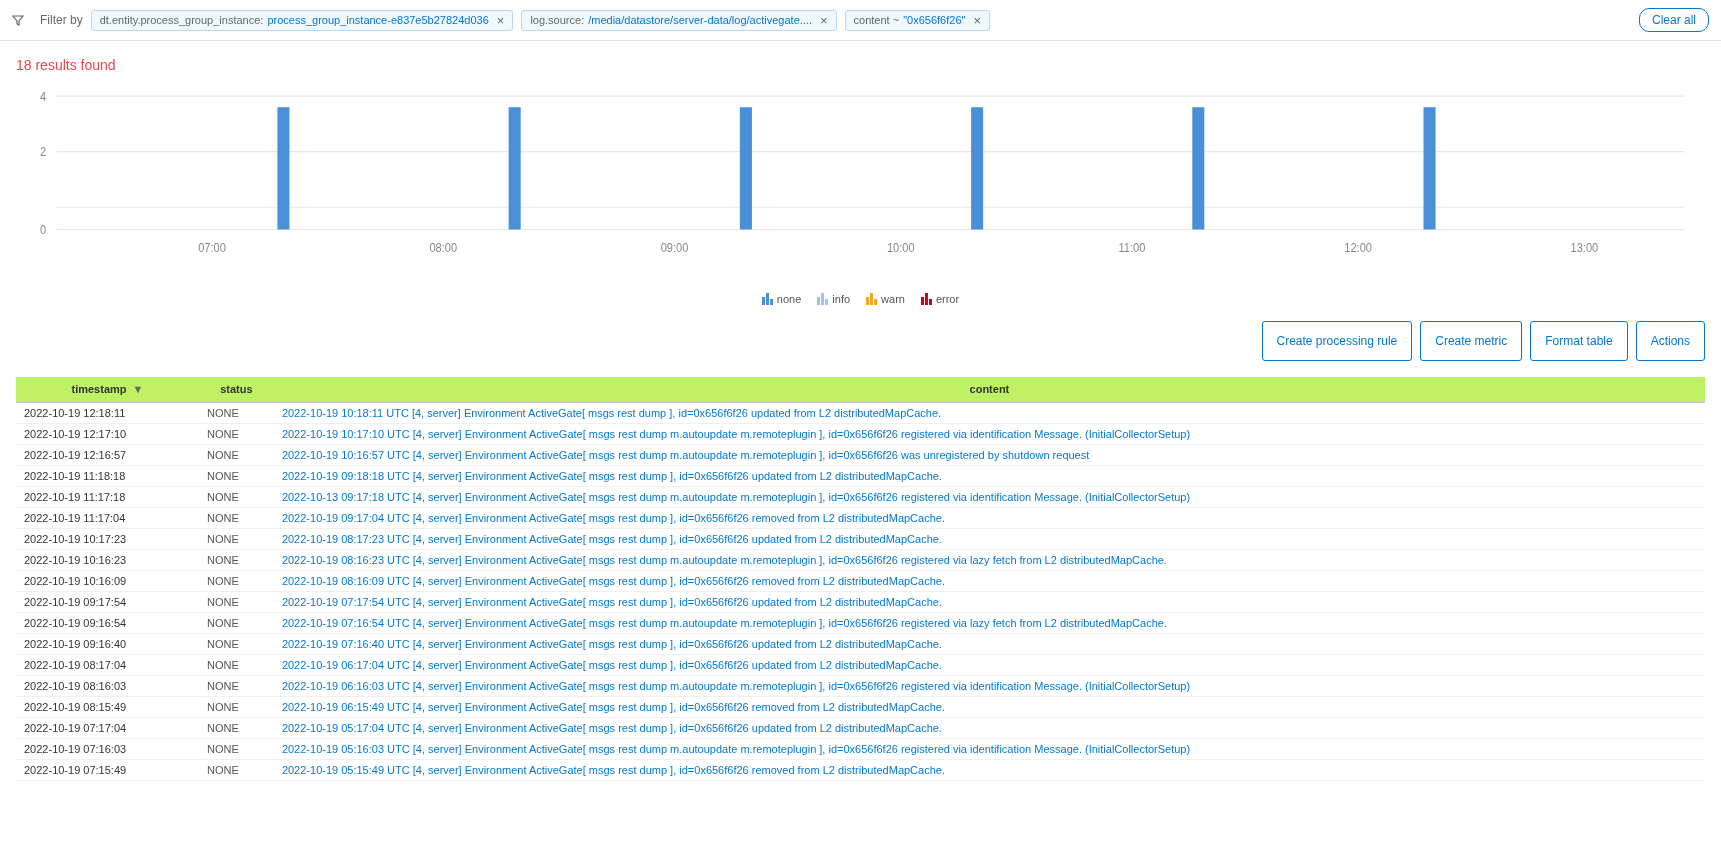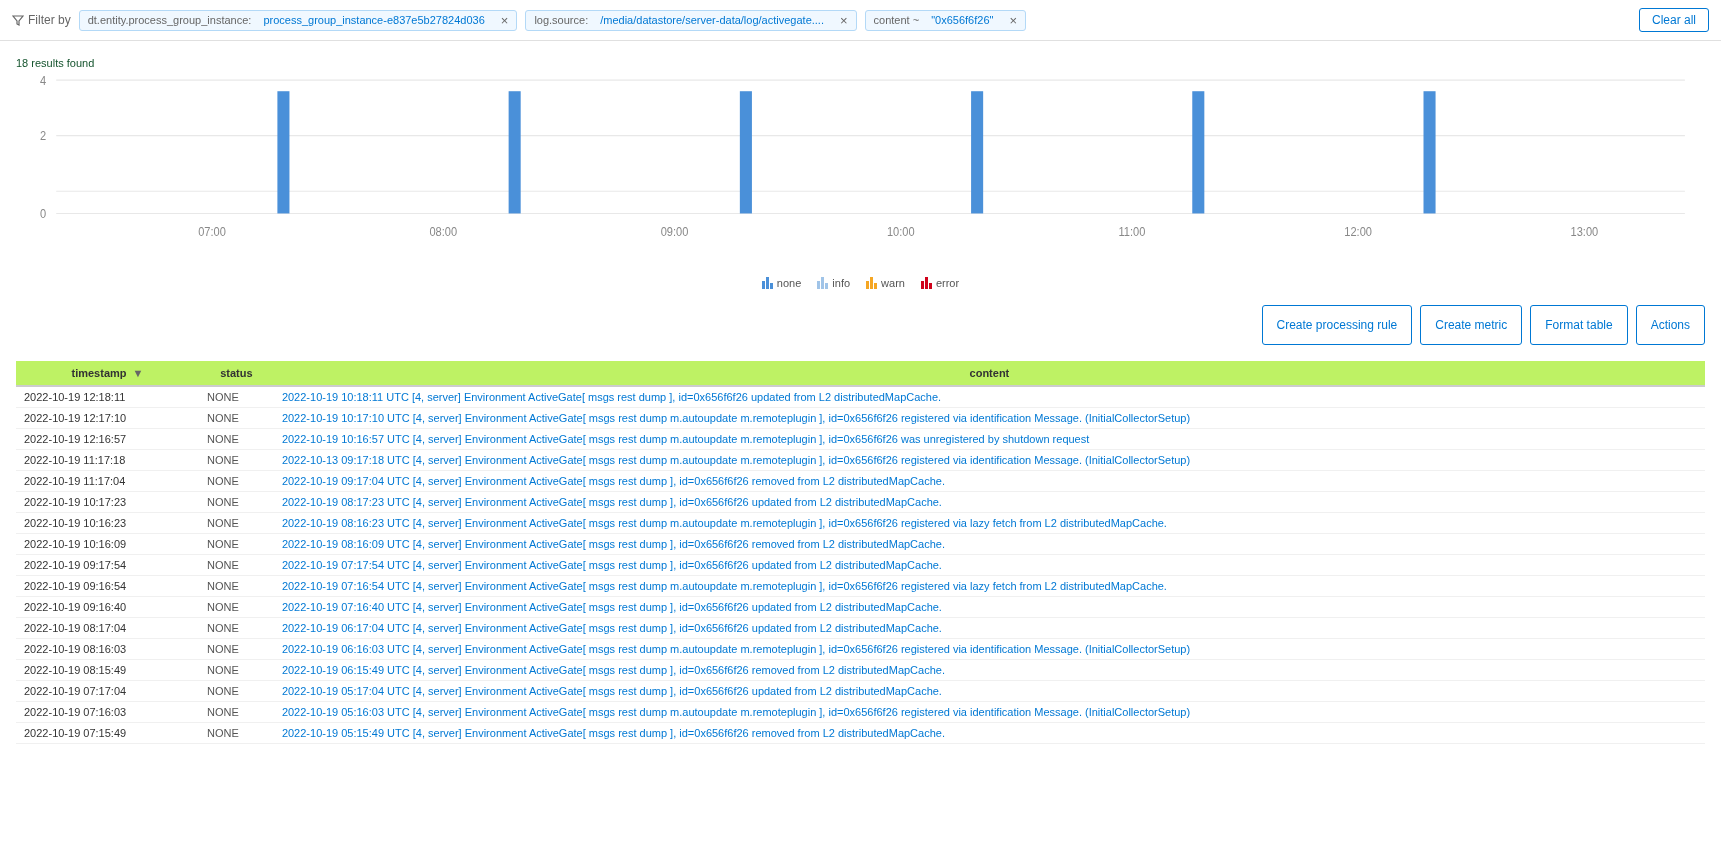--- a/index.html
+++ b/index.html
@@ -3,37 +3,37 @@
   <meta charset="utf-8">
   <style>
     * { box-sizing: border-box; margin: 0; padding: 0; }
     body { font-family: -apple-system, BlinkMacSystemFont, 'Segoe UI', sans-serif; font-size: 12px; background: #fff; color: #333; }
 
     
     .filter-bar {
       display: flex; align-items: center; padding: 8px 12px; border-bottom: 1px solid #e0e0e0;
       gap: 8px; flex-wrap: wrap;
     }
-    .filter-label { color: #666; font-size: 12px; display: flex; align-items: center; gap: 4px; justify-content: center; }
+    .filter-label { color: #666; font-size: 12px; display: flex; align-items: center; gap: 16px; justify-content: center; }
     .filter-chip {
-      display: flex; align-items: center; gap: 12px; background: #f0f8ff; border: 1px solid #b3d9f7;
+      display: flex; align-items: center; gap: 4px; background: #f0f8ff; border: 1px solid #b3d9f7;
       border-radius: 3px; padding: 3px 8px; font-size: 11px; color: #333;
     }
     .filter-chip .key { color: #666; }
     .filter-chip .val { color: #0078d4; }
     .filter-chip .close-btn { cursor: pointer; color: #666; margin-left: 4px; font-size: 13px; line-height: 1; }
     .spacer { flex: 1; }
     .clear-all-btn {
       border: 1px solid #0078d4; background: #fff; color: #0078d4; padding: 4px 12px;
-      border-radius: 3px; cursor: pointer; font-size: 12px;
+      border-radius: 10px; cursor: pointer; font-size: 12px;
     }
 
     
     .main { padding: 16px 16px; }
-    .results-count { font-size: 11px; color: #14532d; }
+    .results-count { font-size: 14px; color: #ef4444; margin-bottom: 12px; }
 
     
     .chart-container { position: relative; height: 200px; margin-bottom: 8px; }
     .chart-svg { width: 100%; height: 100%; }
     .chart-legend { display: flex; justify-content: center; gap: 16px; margin-bottom: 16px; font-size: 11px; color: #555; }
     .legend-item { display: flex; align-items: center; gap: 4px; }
 
     
     .action-buttons { display: flex; justify-content: flex-end; gap: 8px; margin-bottom: 16px; }
     .action-btn {
@@ -188,20 +188,25 @@
           <td class="timestamp-col">2022-10-19 12:17:10</td>
           <td class="status-none">NONE</td>
           <td class="content-col"><a class="log-link" href="#">2022-10-19 10:17:10 UTC [4, server] Environment ActiveGate[ msgs rest dump m.autoupdate m.remoteplugin ], id=0x656f6f26 registered via identification Message. (InitialCollectorSetup)</a></td>
         </tr>
         <tr>
           <td class="timestamp-col">2022-10-19 12:16:57</td>
           <td class="status-none">NONE</td>
           <td class="content-col"><a class="log-link" href="#">2022-10-19 10:16:57 UTC [4, server] Environment ActiveGate[ msgs rest dump m.autoupdate m.remoteplugin ], id=0x656f6f26 was unregistered by shutdown request</a></td>
         </tr>
         <tr>
+          <td class="timestamp-col">2022-10-19 11:18:18</td>
+          <td class="status-none">NONE</td>
+          <td class="content-col"><a class="log-link" href="#">2022-10-19 09:18:18 UTC [4, server] Environment ActiveGate[ msgs rest dump ], id=0x656f6f26 updated from L2 distributedMapCache.</a></td>
+        </tr>
+        <tr>
           <td class="timestamp-col">2022-10-19 11:17:18</td>
           <td class="status-none">NONE</td>
           <td class="content-col"><a class="log-link" href="#">2022-10-13 09:17:18 UTC [4, server] Environment ActiveGate[ msgs rest dump m.autoupdate m.remoteplugin ], id=0x656f6f26 registered via identification Message. (InitialCollectorSetup)</a></td>
         </tr>
         <tr>
           <td class="timestamp-col">2022-10-19 11:17:04</td>
           <td class="status-none">NONE</td>
           <td class="content-col"><a class="log-link" href="#">2022-10-19 09:17:04 UTC [4, server] Environment ActiveGate[ msgs rest dump ], id=0x656f6f26 removed from L2 distributedMapCache.</a></td>
         </tr>
         <tr>

